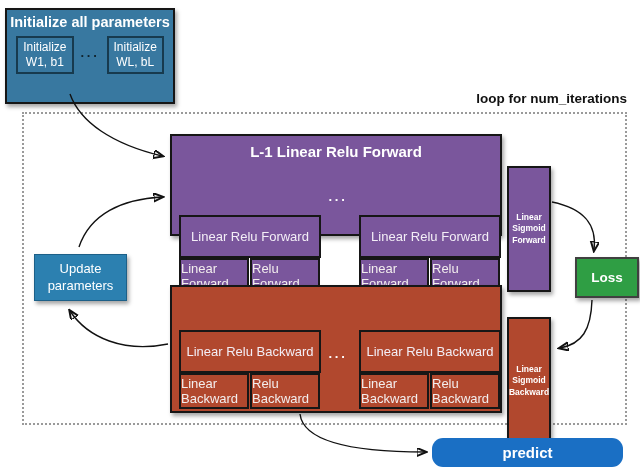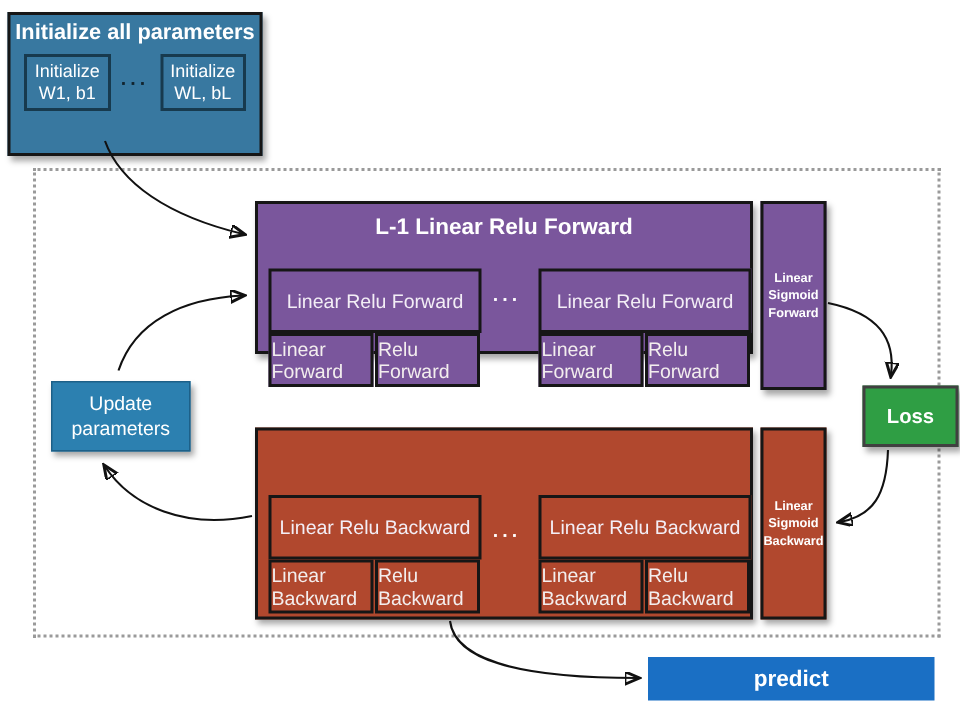--- a/index.html
+++ b/index.html
@@ -25,69 +25,70 @@
   .loop-label{top:91px;right:13px;font-weight:bold;font-size:13.5px;color:#111;}
   .loop-box{left:22px;top:112px;width:605px;height:313px;border:2px dotted var(--dash-gray);}
   
   .main-block{width:332px;height:102px;border:2px solid var(--border-dark);color:#fff;}
   .fwd-main{left:170px;top:134px;background:var(--purple);}
   .bwd-main{left:170px;top:285px;height:128px;background:var(--red);}
   .block-title{position:absolute;left:0;right:0;top:7px;text-align:center;
     font-weight:bold;font-size:15px;}
   .unit{position:absolute;border:2px solid var(--border-dark);display:flex;
     align-items:center;justify-content:center;font-size:13px;color:#f3eef6;}
-  .fwd-main .unit,.fwd-main .sub{background:var(--purple);}
+  .fwd-main .unit,.fwd-main .sub{background:var(--purple);margin-top:36px;}
   .bwd-main .unit,.bwd-main .sub{background:var(--red);}
   .ua{left:7px;top:43px;width:138px;height:39px;}
   .ub{left:187px;top:43px;width:138px;height:39px;}
   .sub{position:absolute;border:2px solid var(--border-dark);display:flex;
     align-items:center;justify-content:flex-end;font-size:13px;color:#f3eeee;}
   .s1a{left:7px;top:86px;width:66px;height:32px;}
   .s2a{left:78px;top:86px;width:66px;height:32px;}
   .s1b{left:187px;top:86px;width:66px;height:32px;}
   .s2b{left:258px;top:86px;width:66px;height:32px;}
   .mid-dots{position:absolute;left:150px;top:56px;width:32px;text-align:center;
     font-weight:bold;font-size:13px;letter-spacing:2px;color:#fff;}
   .bwd-main .mid-dots{top:62px;}
   
   .tall{width:44px;border:2px solid var(--border-dark);color:#fff;display:flex;
     align-items:center;justify-content:center;text-align:center;
-    font-weight:bold;font-size:8.5px;line-height:1.3;}
+    font-weight:bold;font-size:8.5px;line-height:1.3;margin-top:32px;}
   .lsf{left:507px;top:134px;height:126px;background:var(--purple);}
   .lsb{left:507px;top:285px;height:128px;background:var(--red);}
   
   .loss-box{left:575px;top:257px;width:64px;height:41px;background:var(--green);
     border:2px solid #404040;color:#fff;display:flex;align-items:center;
     justify-content:center;font-weight:bold;font-size:13.5px;}
   .update-box{left:34px;top:254px;width:93px;height:47px;background:var(--update-blue);
     border:1px solid #1d6088;color:#fff;display:flex;align-items:center;
     justify-content:center;text-align:center;font-weight:normal;font-size:13px;line-height:1.3;}
   .predict-box{left:432px;top:438px;width:191px;height:29px;background:var(--predict-blue);
     color:#fff;display:flex;align-items:center;justify-content:center;
-    font-weight:bold;font-size:15px;}
+    font-weight:bold;font-size:15px;border-radius:11px;}
   
   #arrows{position:absolute;left:0;top:0;pointer-events:none;}
   #arrows path{stroke:#111;stroke-width:1.4;fill:none;}
 </style>
 </head>
 <body>
 
 <div id="stage">
 
   <div class="abs init-box shadowed">
     <div class="init-title">Initialize all parameters</div>
     <div class="init-row">
       <div class="init-item preline">Initialize
 W1, b1</div>
       <div class="init-dots">···</div>
       <div class="init-item preline">Initialize
 WL, bL</div>
     </div>
   </div>
 
+  <div class="abs loop-label">loop for num_iterations</div>
   <div class="abs loop-box"></div>
 
   <div class="abs main-block fwd-main shadowed">
     <div class="block-title">L-1 Linear Relu Forward</div>
     <div class="unit ua">
       <span>Linear Relu Forward</span>
     </div>
     <div class="unit ub">
       <span>Linear Relu Forward</span>
     </div>

